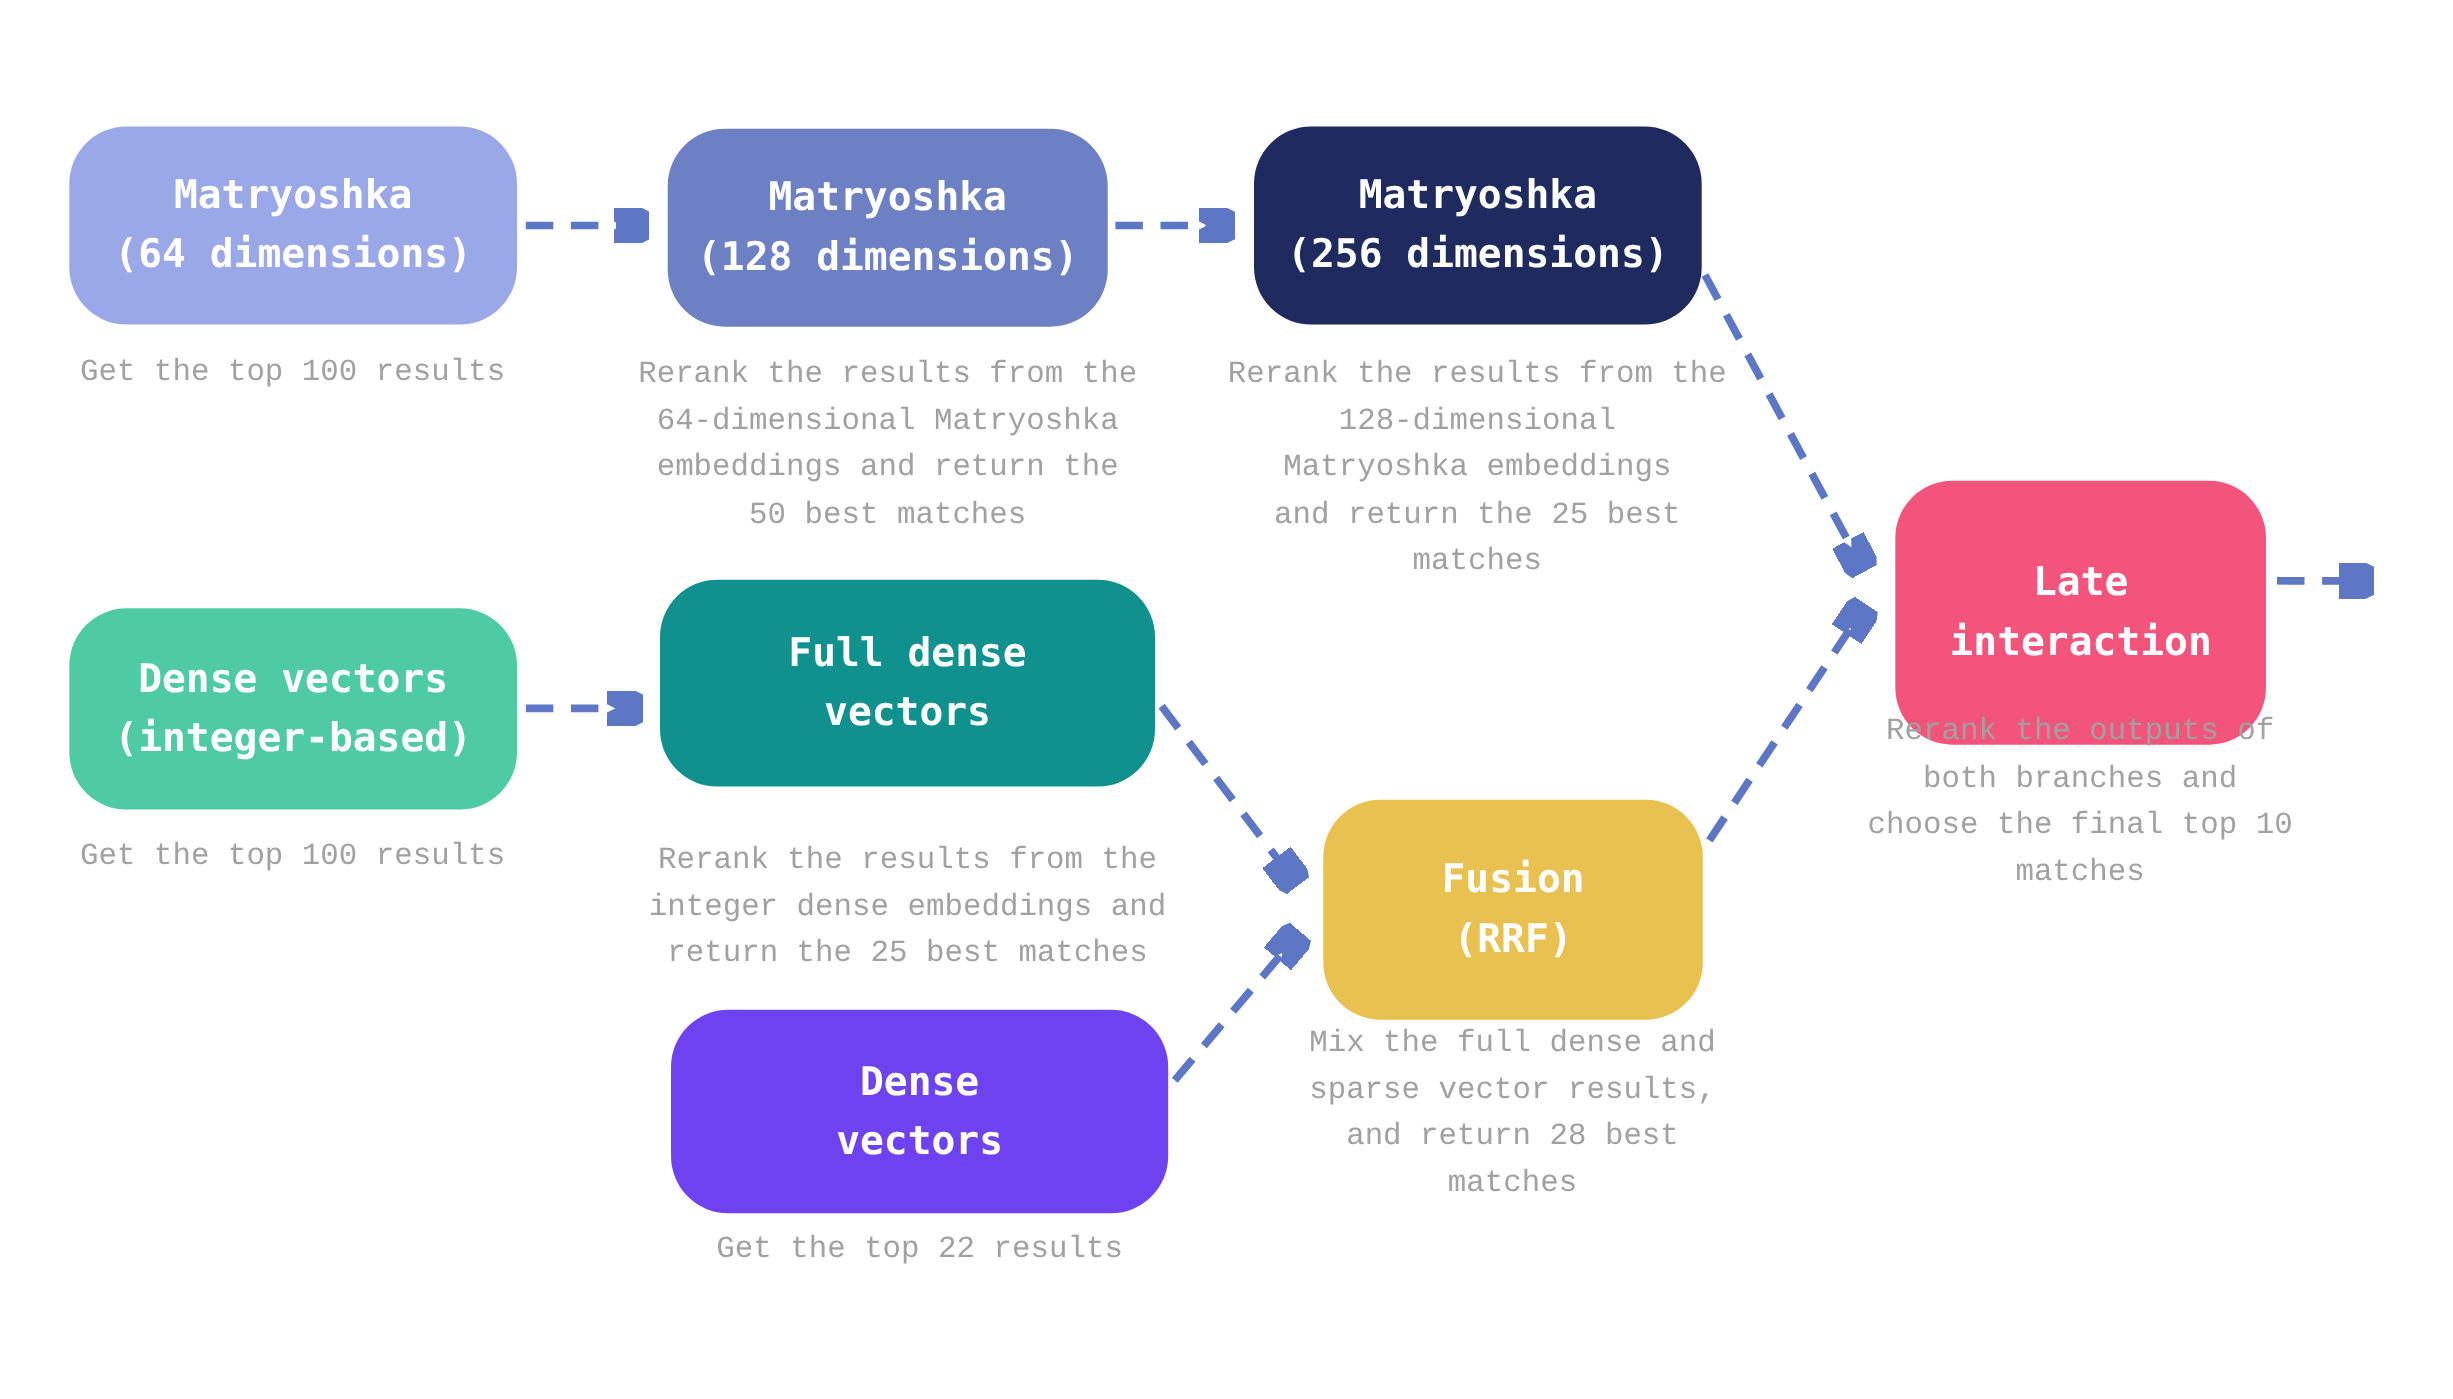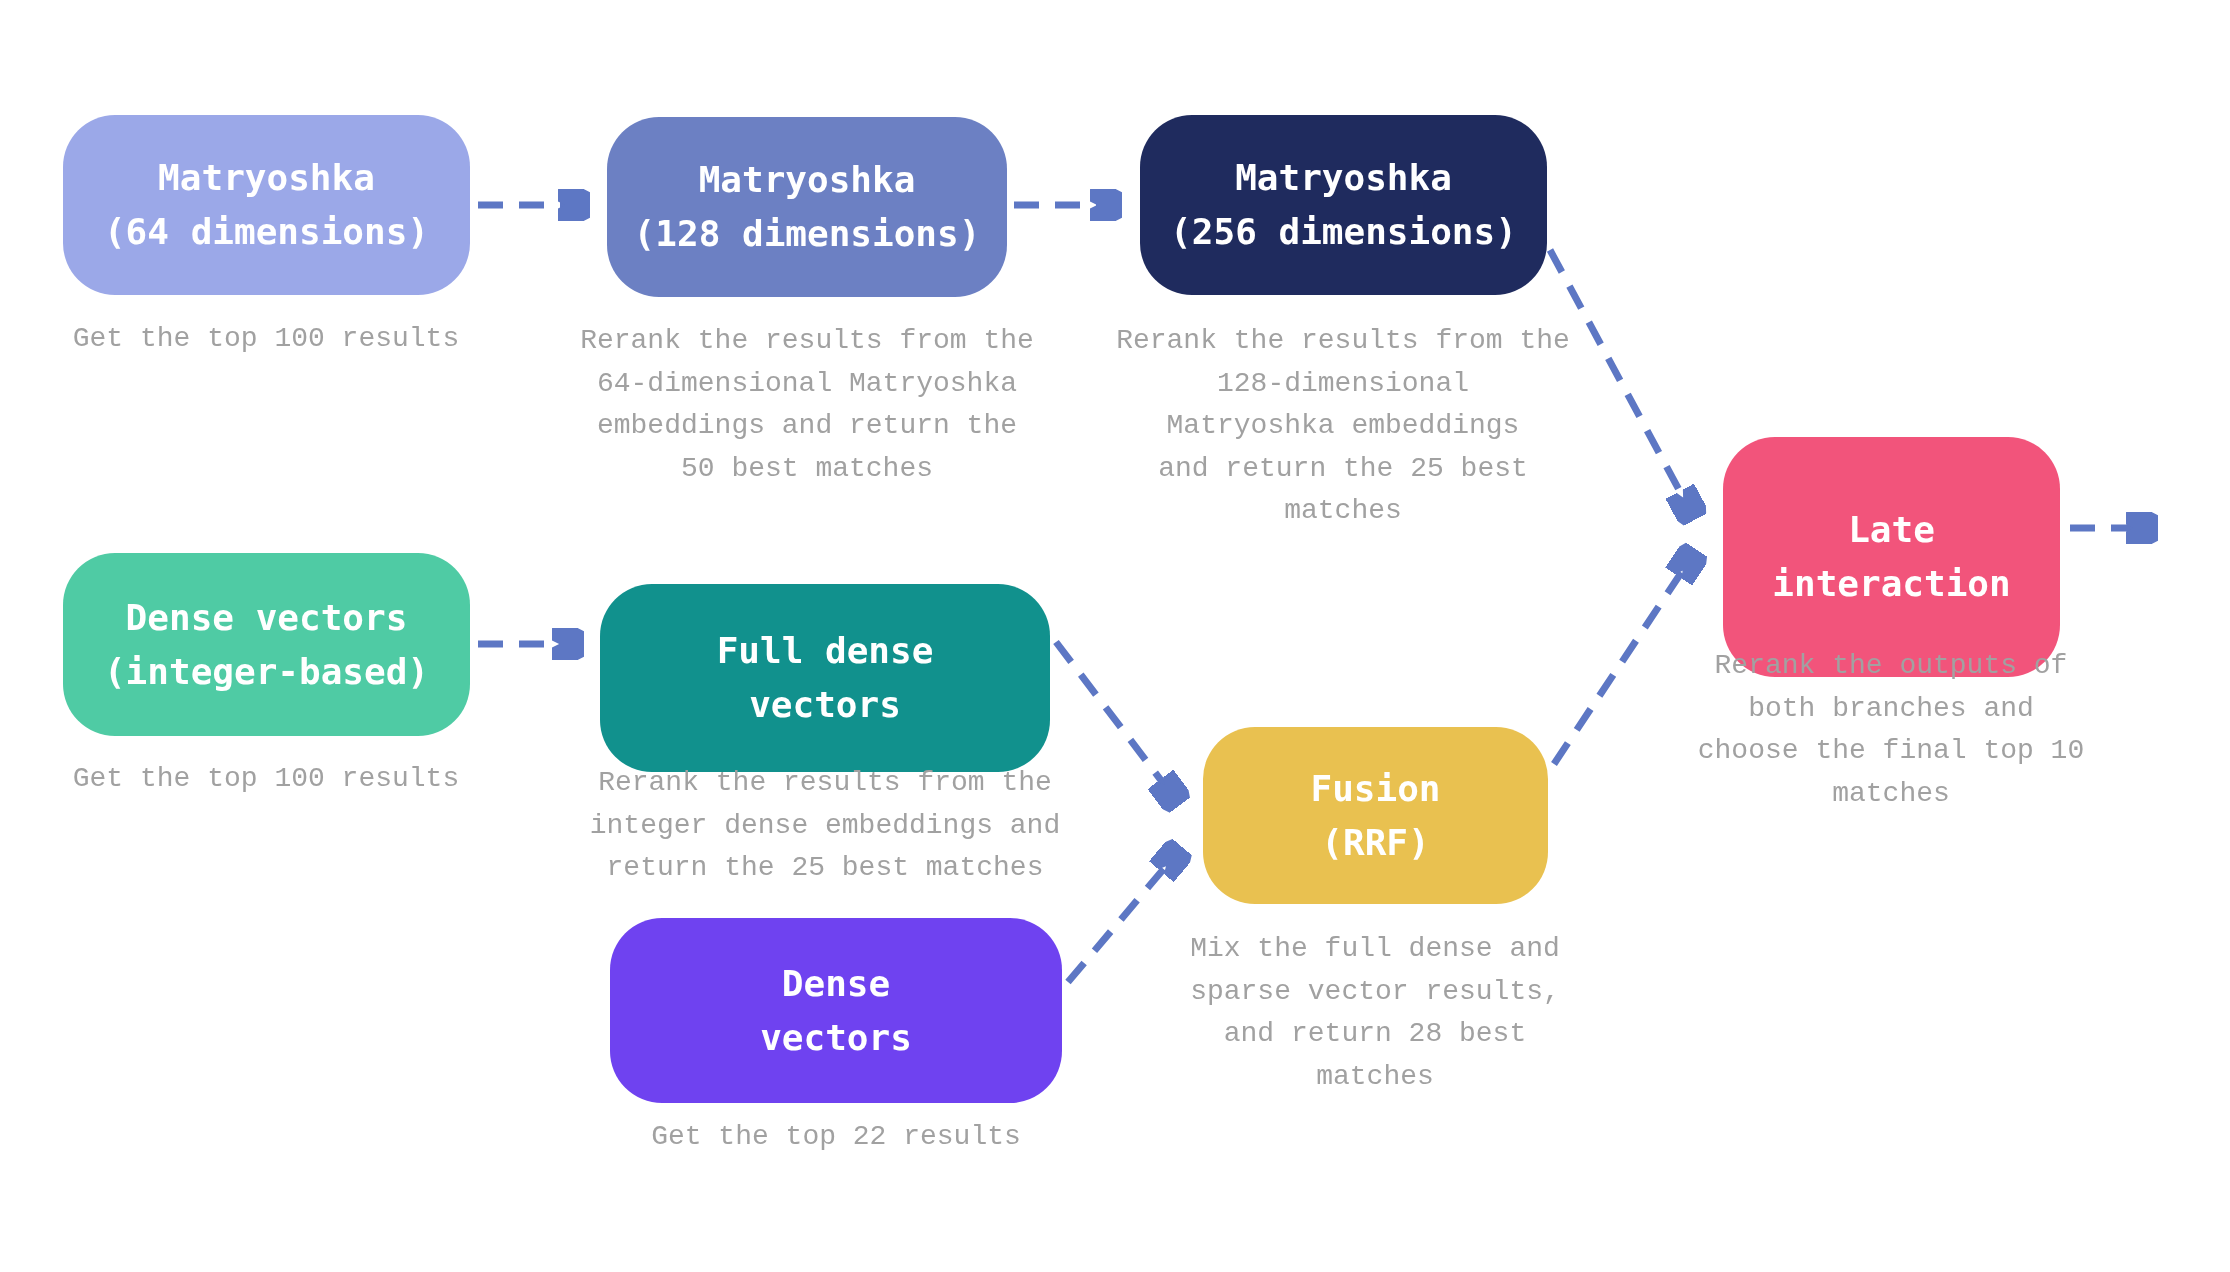--- a/index.html
+++ b/index.html
@@ -106,35 +106,35 @@
 both branches and
 choose the final top 10
 matches</div>
 
   <div class="node" style="left: 63px; top: 553px; width: 407px; height: 183px; background: rgb(79, 203, 164);">
     <span>Dense vectors
 (integer-based)</span>
   </div>
   <div class="caption" style="left:6px; top:758px; width:520px;">Get the top 100 results</div>
 
-  <div class="node" style="left: 600px; top: 584px; width: 450px; height: 188px; background: rgb(17, 145, 141);">
+  <div class="node" style="left: 600px; top: 527px; width: 450px; height: 188px; background: rgb(17, 145, 141);">
     <span>Full dense
 vectors</span>
   </div>
   <div class="caption" style="left:535px; top:762px; width:580px;">Rerank the results from the
 integer dense embeddings and
 return the 25 best matches</div>
 
   <div class="node" style="left: 610px; top: 918px; width: 452px; height: 185px; background: rgb(111, 66, 240);">
     <span>Dense
 vectors</span>
   </div>
   <div class="caption" style="left:576px; top:1116px; width:520px;">Get the top 22 results</div>
 
-  <div class="node" style="left: 1203px; top: 727px; width: 345px; height: 177px; background: rgb(233, 193, 80); align-items: center;">
+  <div class="node" style="left: 1203px; top: 727px; width: 345px; height: 200px; background: rgb(233, 193, 80); align-items: center;">
     <span>Fusion
 (RRF)</span>
   </div>
   <div class="caption" style="left:1115px; top:928px; width:520px;">Mix the full dense and
 sparse vector results,
 and return 28 best
 matches</div>
 
 </div>
 

